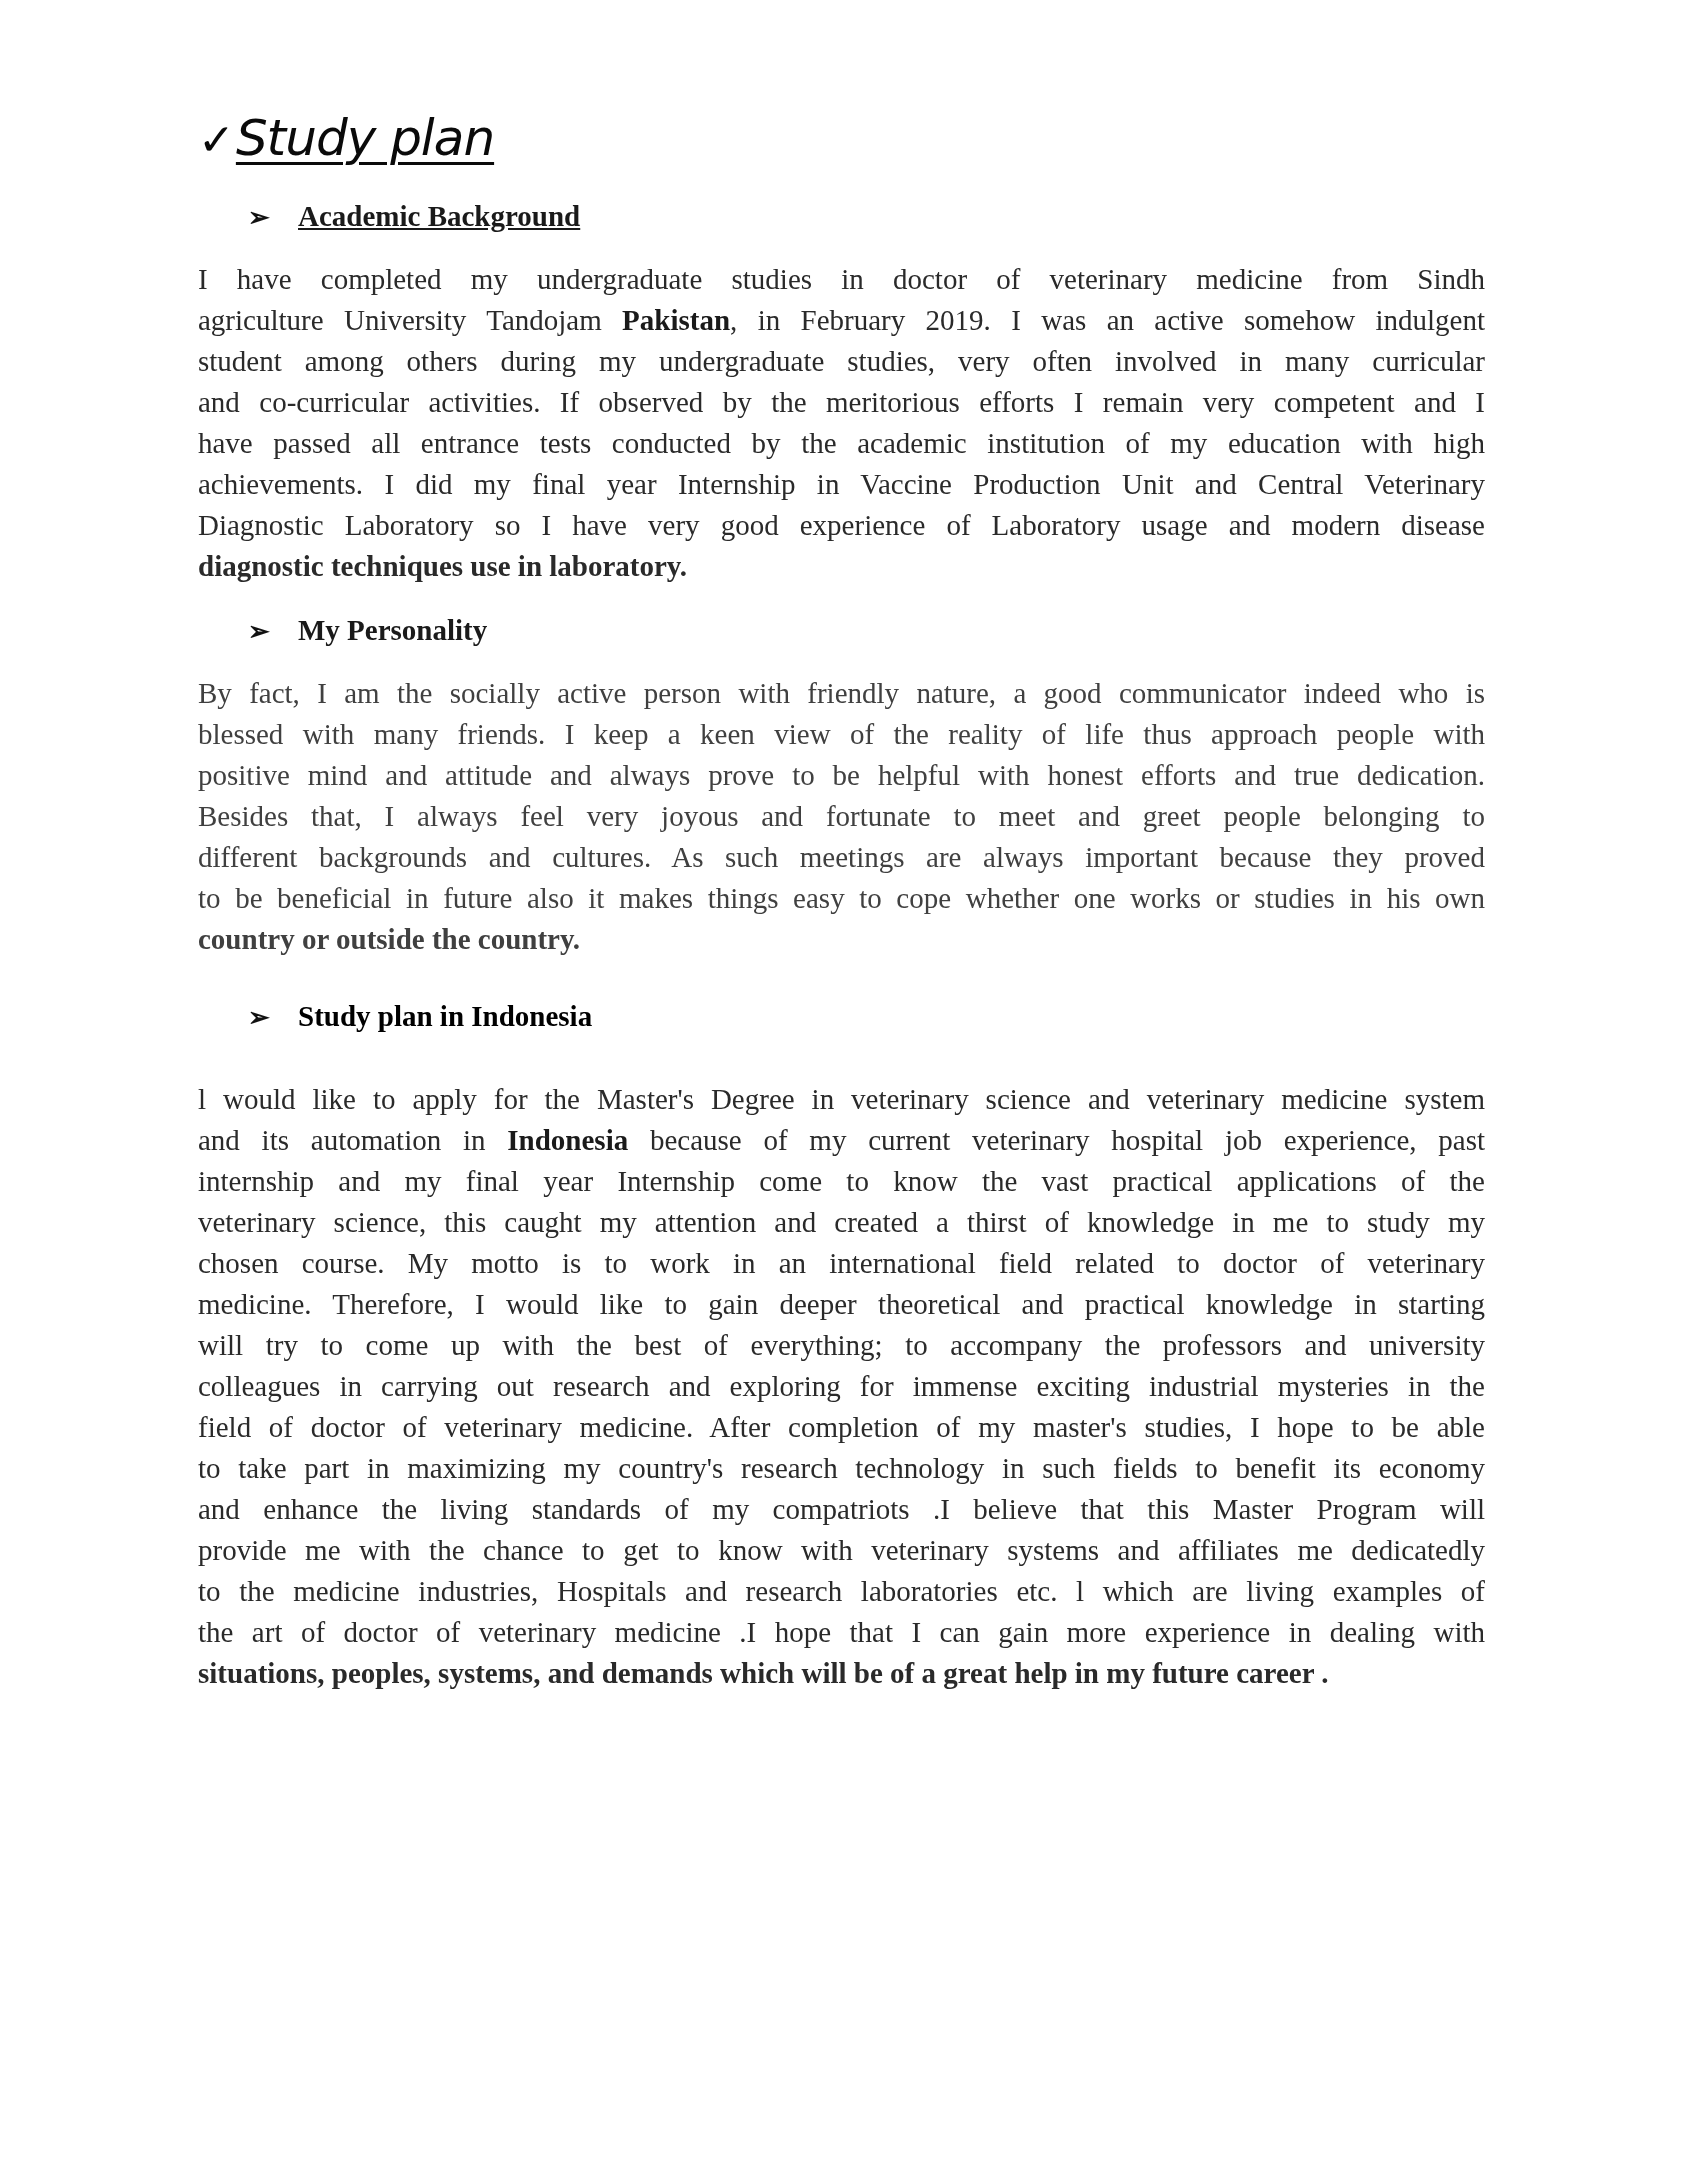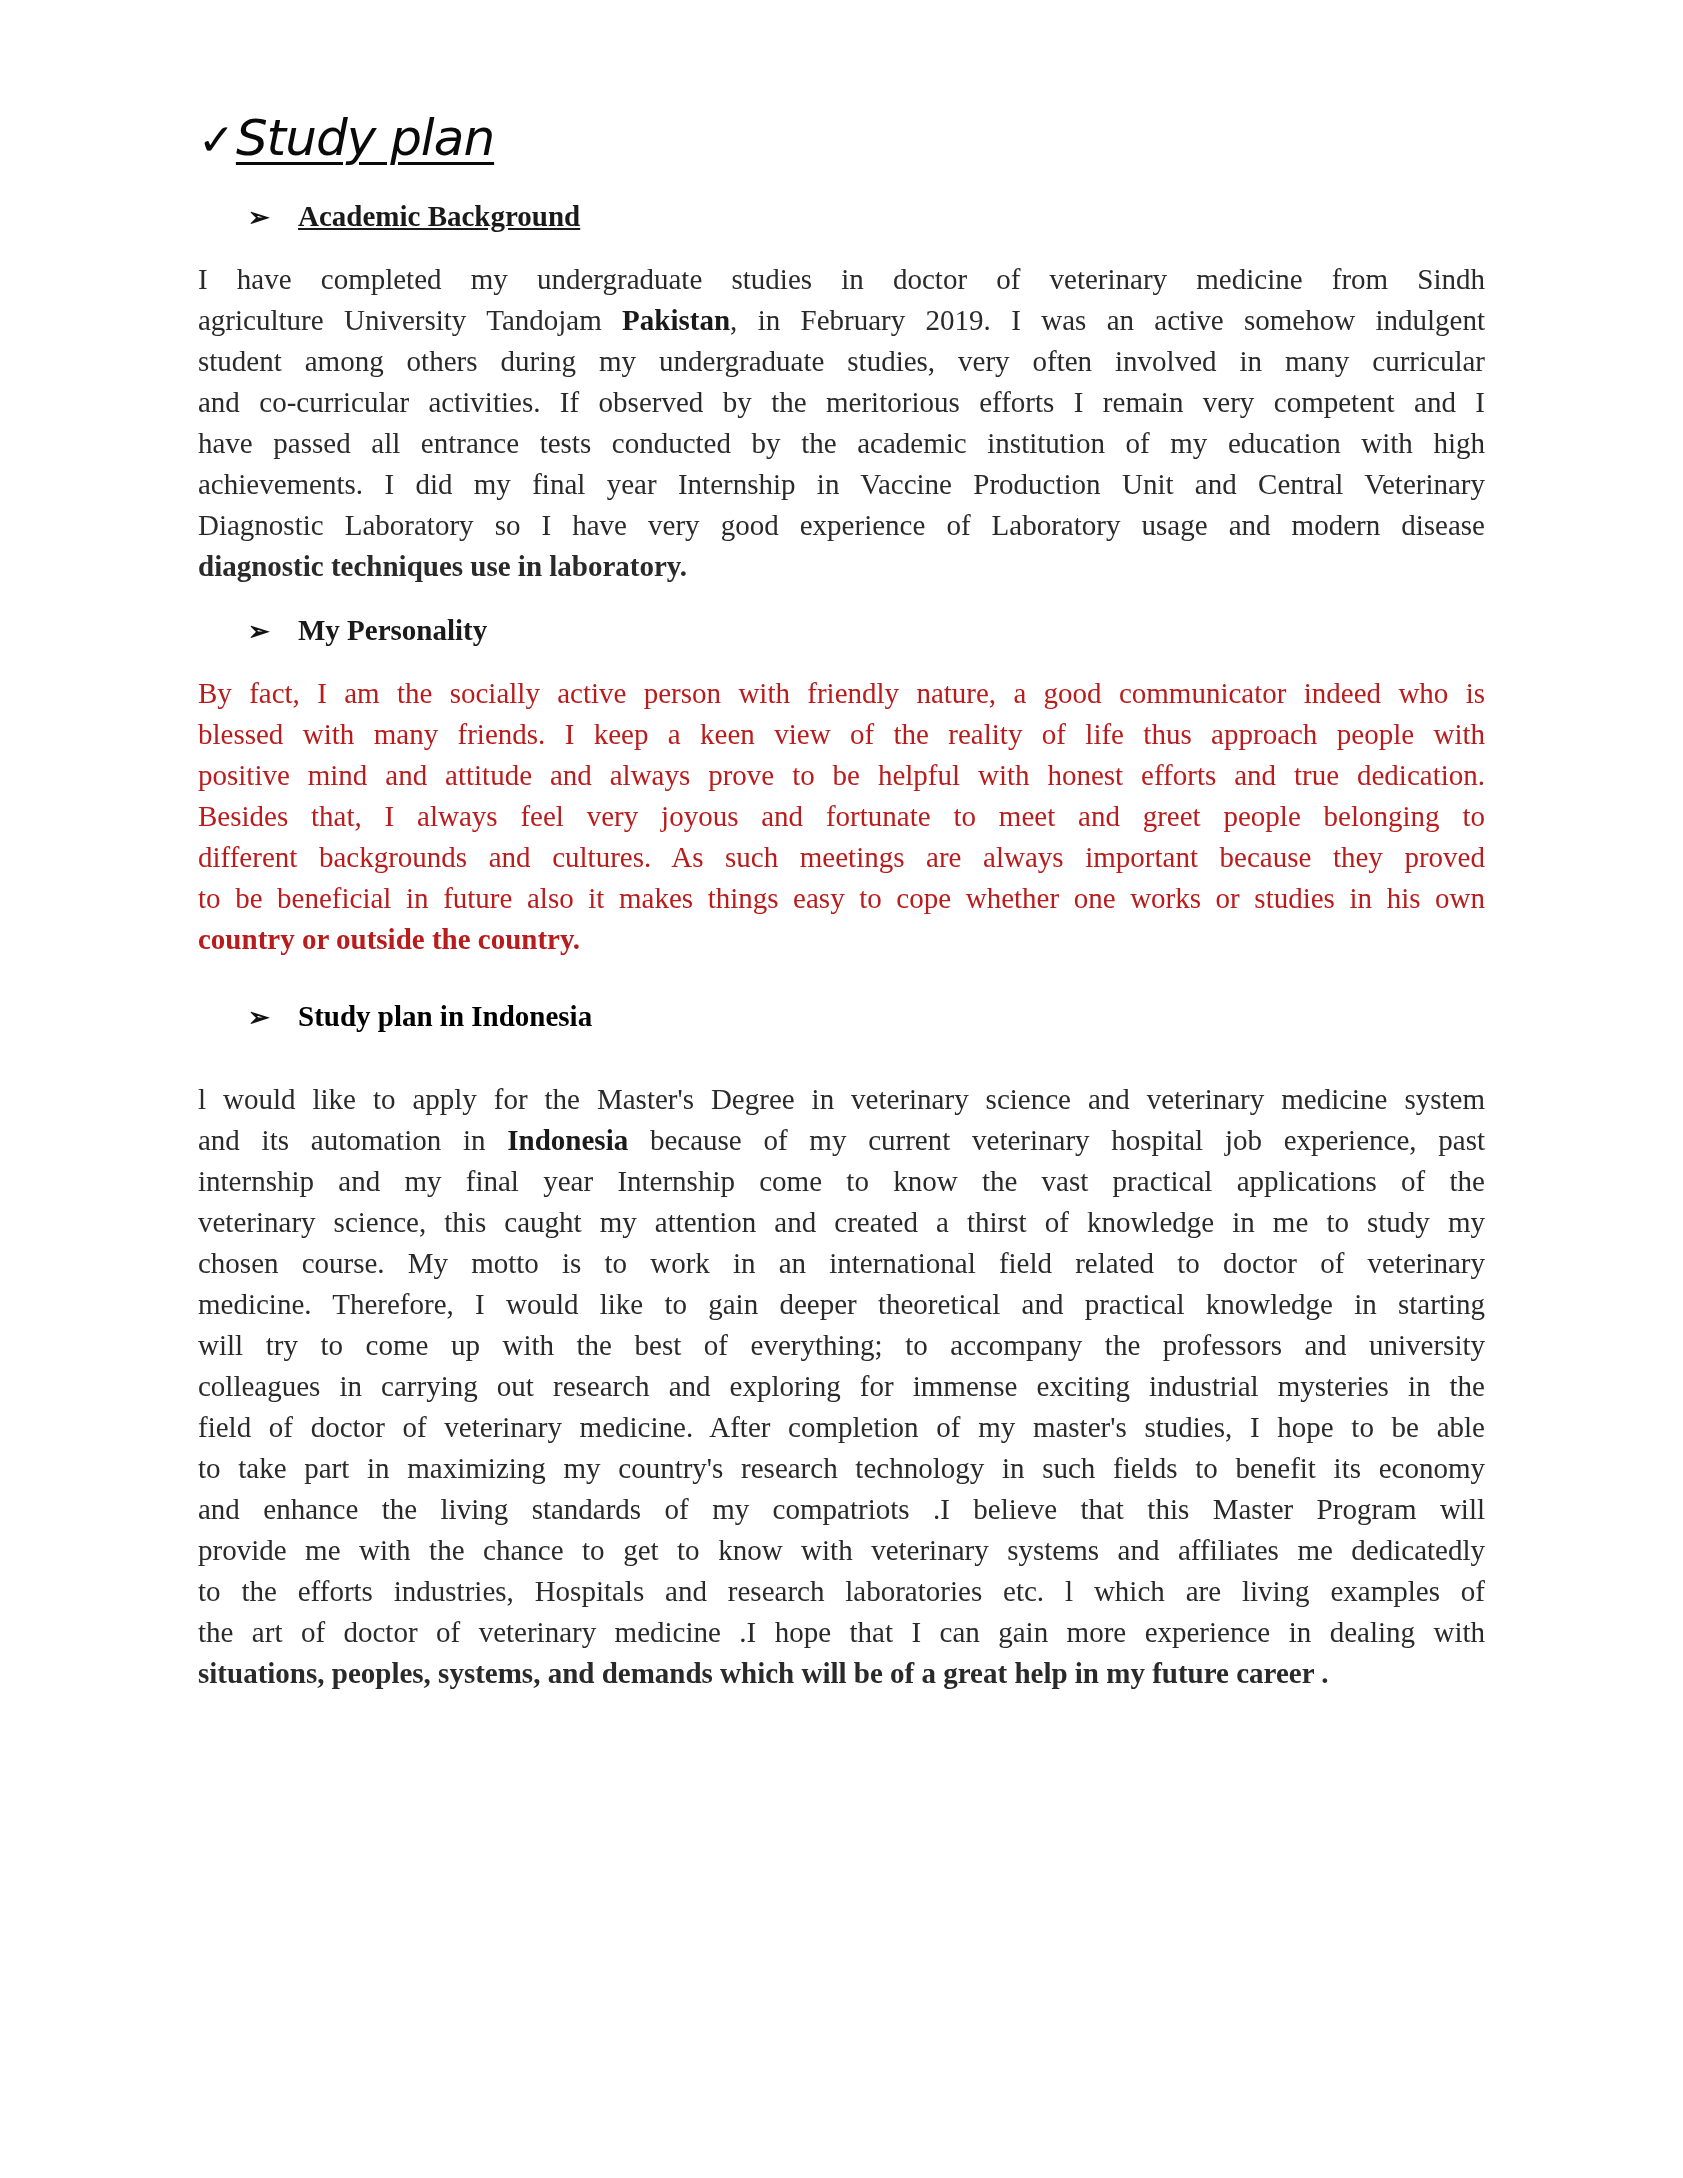--- a/index.html
+++ b/index.html
@@ -66,21 +66,21 @@
       position: absolute;
       left: 0;
       width: 1287px;
       font-size: 29px;
       line-height: 41px;
       text-align: justify;
       text-align-last: left;
       color: #2a2a2a;
     }
     .para.personality {
-      color: #b91c1c;
+      color: #404040;
       font-size: 29px;
       line-height: 41px;
     }
     .para b { color: #1a1a1a; }
     .line {
       display: block;
       text-align: justify;
       text-align-last: justify;
       white-space: nowrap;
     }
@@ -133,18 +133,18 @@
       <span class="line"><span>internship and my final year Internship come to know the vast practical applications of the</span></span>
       <span class="line"><span>veterinary science, this caught my attention and created a thirst of knowledge in me to study my</span></span>
       <span class="line"><span>chosen course. My motto is to work in an international field related to doctor of veterinary</span></span>
       <span class="line"><span>medicine. Therefore, I would like to gain deeper theoretical and practical knowledge in starting</span></span>
       <span class="line"><span>will try to come up with the best of everything; to accompany the professors and university</span></span>
       <span class="line"><span>colleagues in carrying out research and exploring for immense exciting industrial mysteries in the</span></span>
       <span class="line"><span>field of doctor of veterinary medicine. After completion of my master's studies, I hope to be able</span></span>
       <span class="line"><span>to take part in maximizing my country's research technology in such fields to benefit its economy</span></span>
       <span class="line"><span>and enhance the living standards of my compatriots .I believe that this Master  Program will</span></span>
       <span class="line"><span>provide me with the chance to get to know with veterinary  systems and affiliates me dedicatedly</span></span>
-      <span class="line"><span>to the efforts  industries, Hospitals and research laboratories etc. l which are living examples of</span></span>
+      <span class="line"><span>to the medicine  industries, Hospitals and research laboratories etc. l which are living examples of</span></span>
       <span class="line"><span>the art of doctor  of veterinary medicine .I hope that I can gain more experience in dealing with</span></span>
       <span class="line last"><span>situations, peoples, systems, and demands which will be of a great help in my future career .</span></span>
     </div>
 </div>
 
 
 </body></html>

